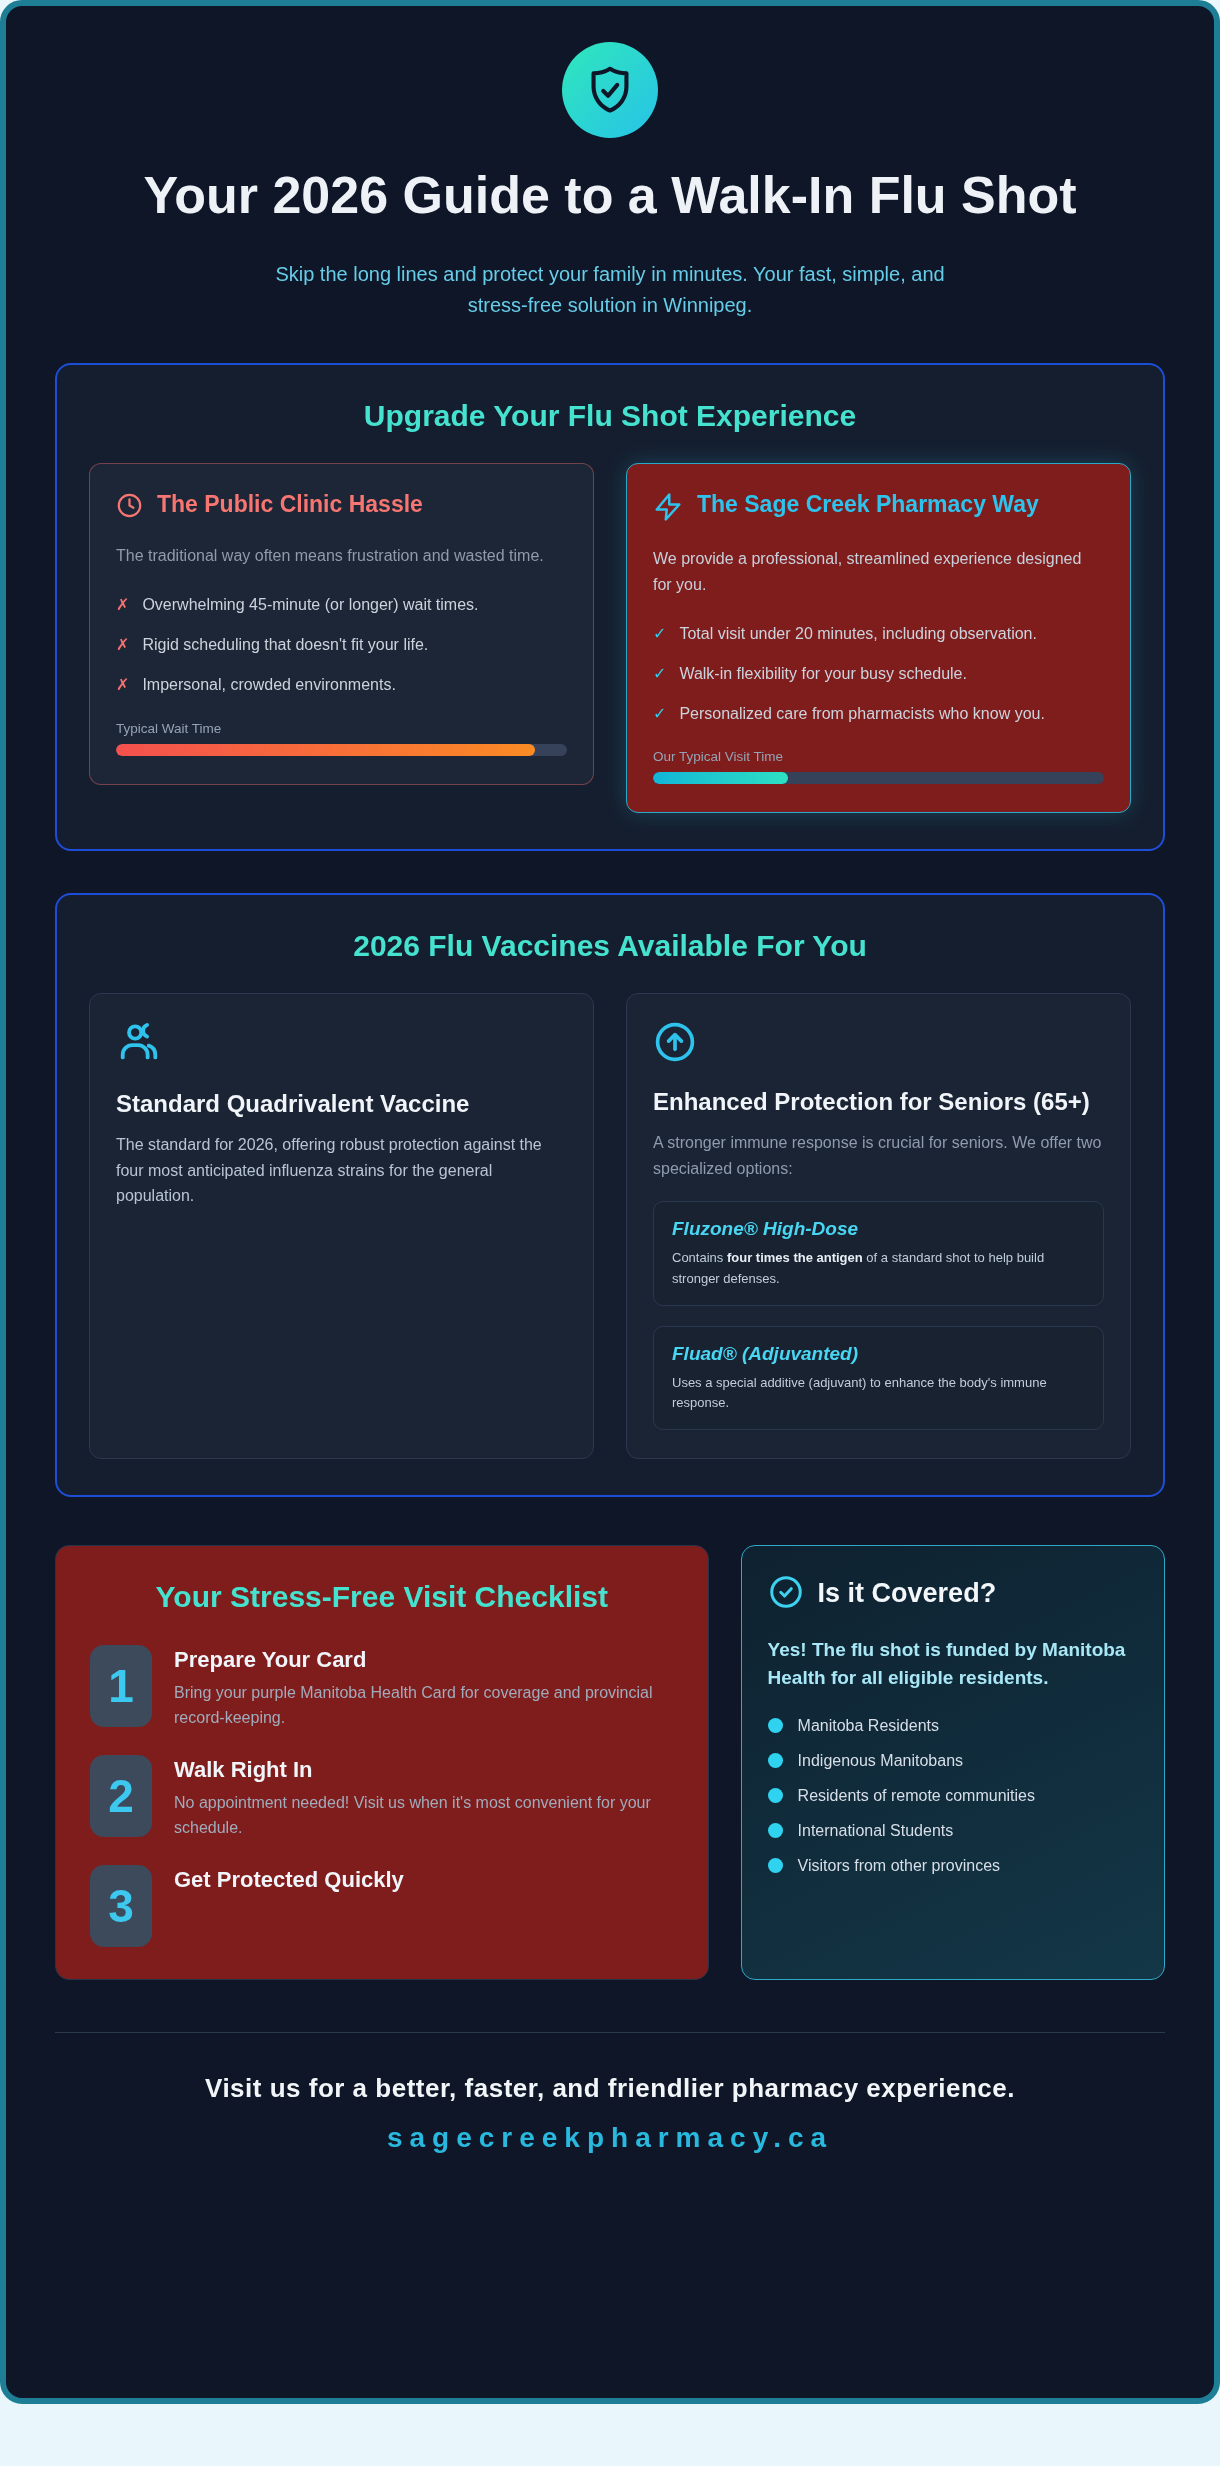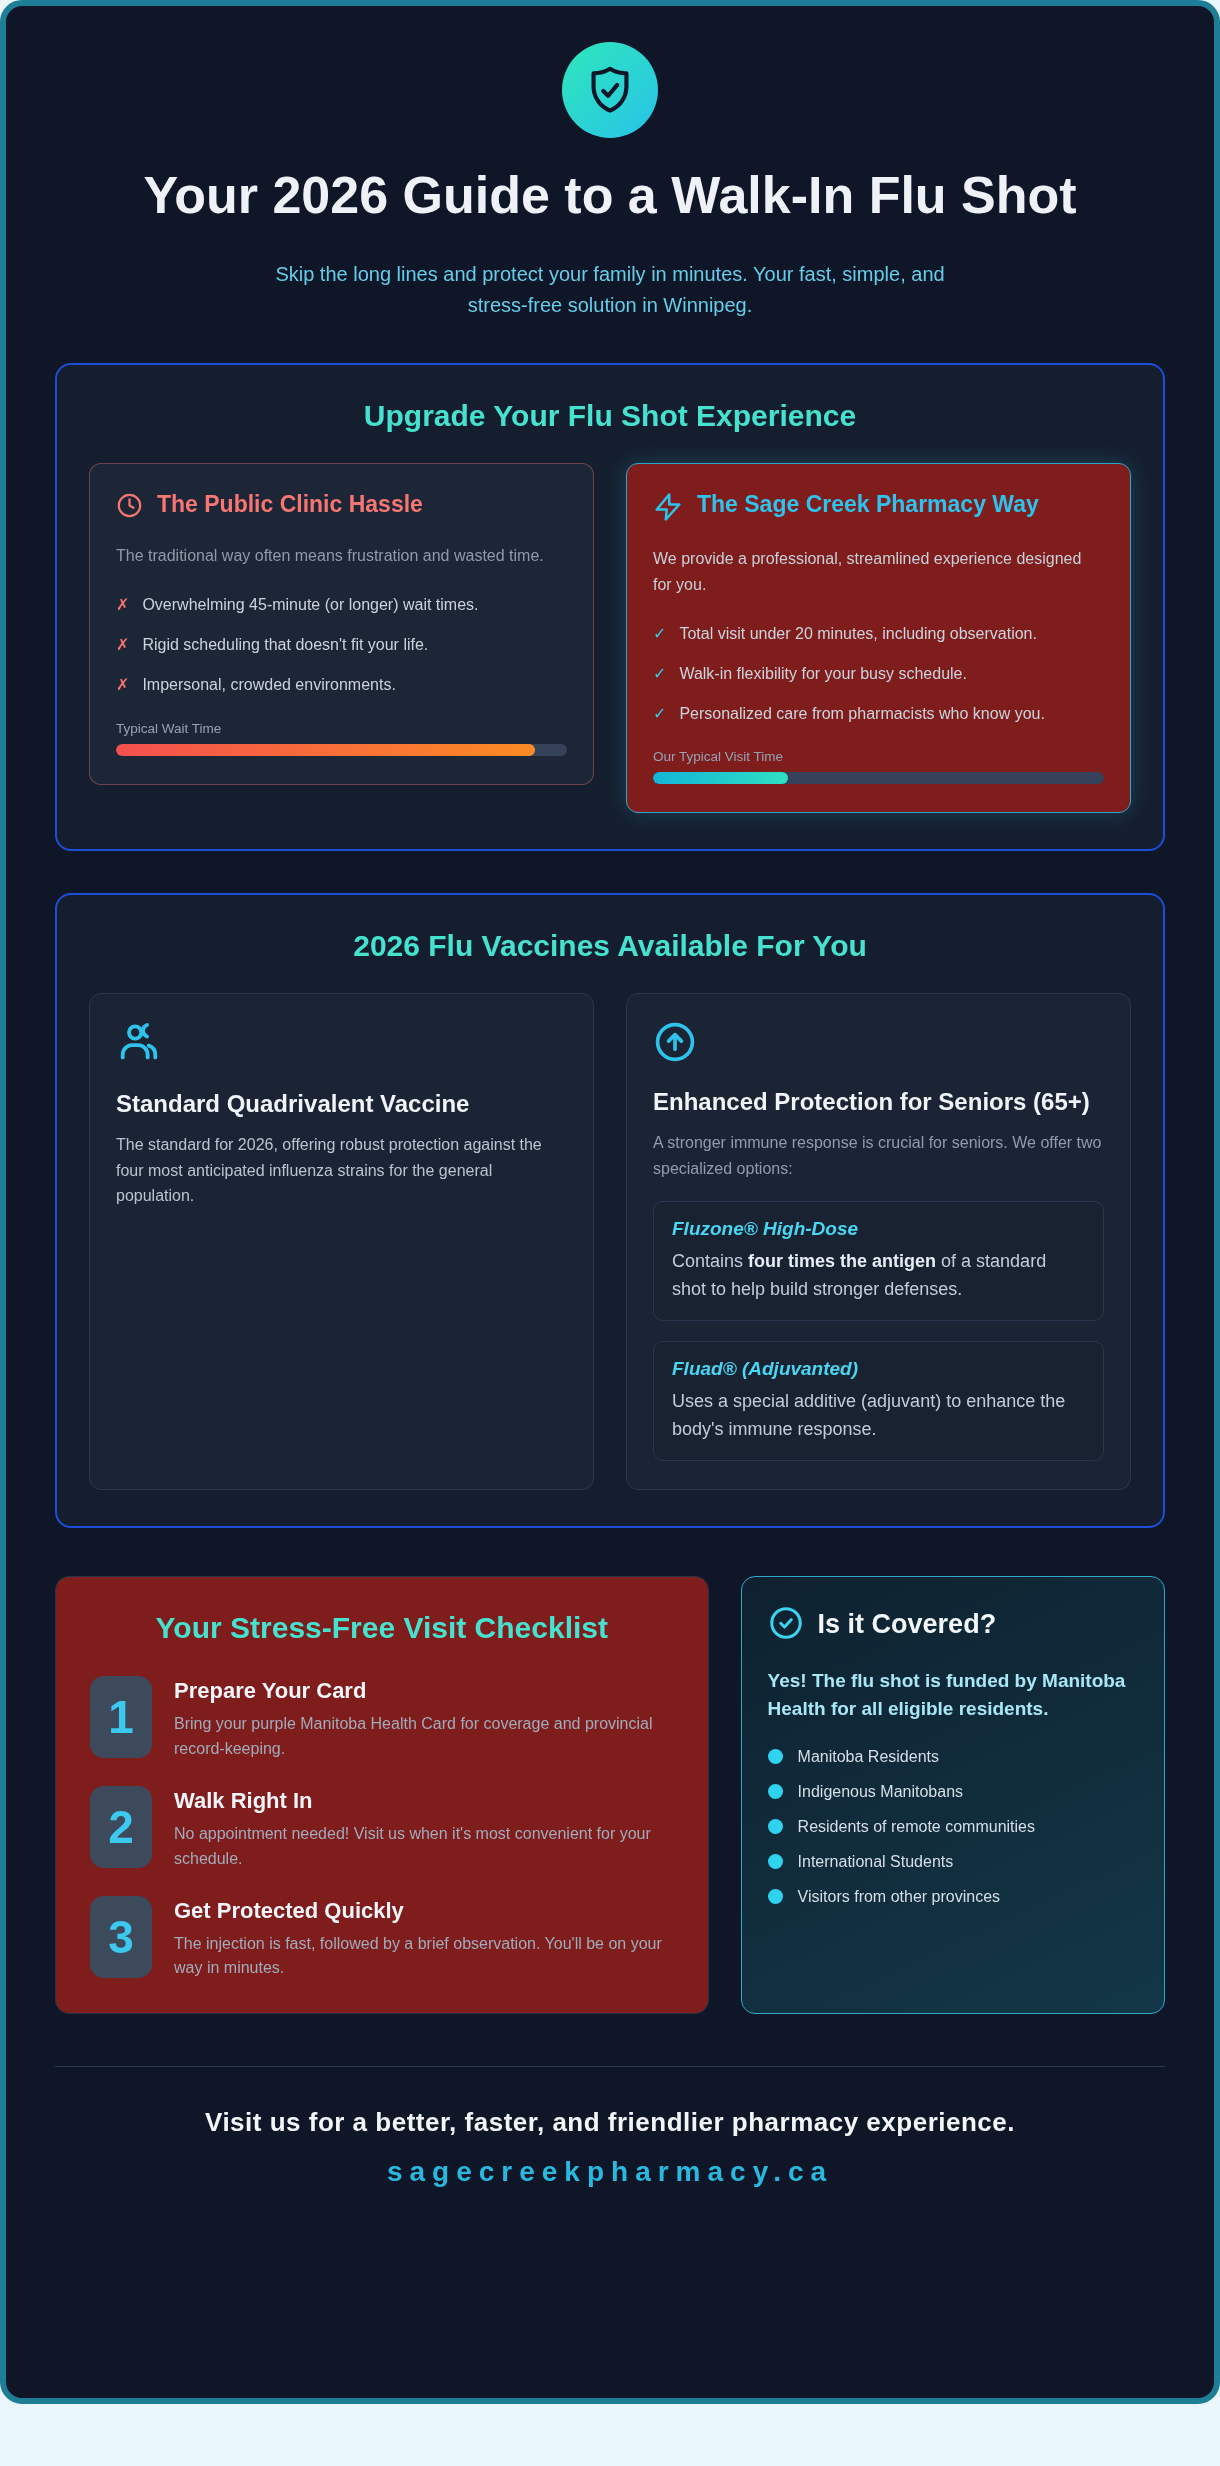--- a/index.html
+++ b/index.html
@@ -114,21 +114,21 @@
   .vcard .vbody { font-size: 16px; line-height: 1.6; color: #b9c4d2; }
   .vcard .vbody.dim { color: #8f9cad; }
   .option-box {
     background: #182230;
     border: 1px solid #2a3750;
     border-radius: 10px;
     padding: 16px 18px;
     margin-top: 20px;
   }
   .option-box h4 { font-size: 19px; font-weight: bold; color: #49d6f3; margin-bottom: 8px; font-style: italic; }
-  .option-box p { font-size: 18px; line-height: 1.55; color: #c2cddb; }
+  .option-box p { font-size: 13px; line-height: 1.55; color: #c2cddb; }
   .option-box p b { color: #e8eef5; }
   
   .row-bottom {
     display: grid;
     grid-template-columns: 1.54fr 1fr;
     gap: 32px;
     margin-top: 48px;
     align-items: stretch;
   }
   .checklist-card {
@@ -354,21 +354,20 @@
         <div>
           <h3>Walk Right In</h3>
           <p>No appointment needed! Visit us when it's most convenient for your schedule.</p>
         </div>
       </div>
 
       <div class="step">
         <div class="step-num">3</div>
         <div>
           <h3>Get Protected Quickly</h3>
-          <p>The injection is fast, followed by a brief observation. You'll be on your way in minutes.</p>
         </div>
       </div>
     </section>
 
     <aside class="covered-card">
       <div class="covered-head">
         <span>
           <svg width="36" height="36" viewBox="0 0 24 24" fill="none" stroke="#3dd2f0" stroke-width="2" stroke-linecap="round" stroke-linejoin="round">
             <circle cx="12" cy="12" r="9.5"></circle>
             <polyline points="8.5 12.2 11 14.7 15.5 9.8"></polyline>

